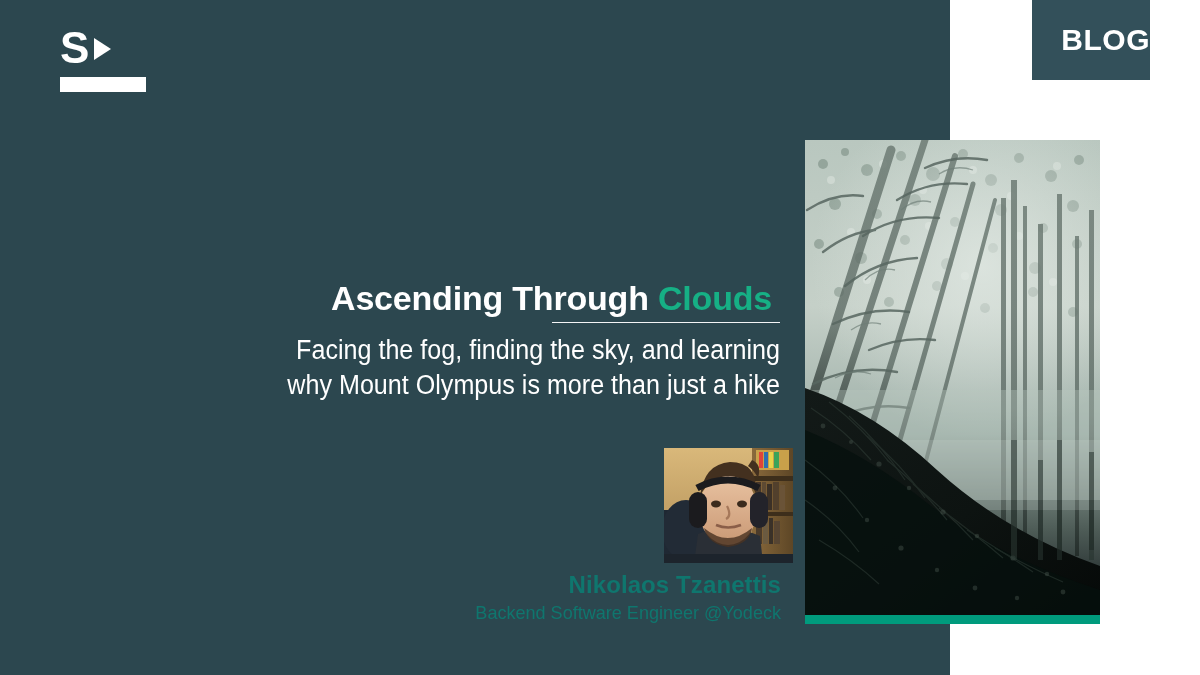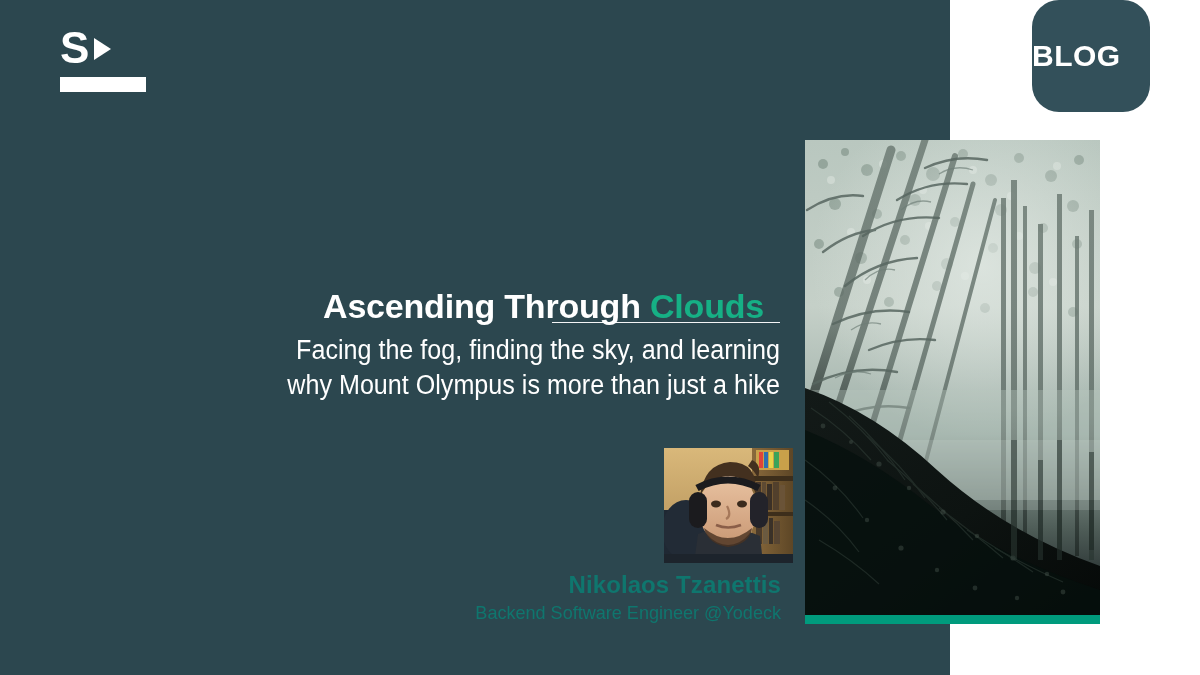--- a/index.html
+++ b/index.html
@@ -70,45 +70,44 @@
     height: 15px;
     background: #ffffff;
   }
 
   
   .blog-badge {
     position: absolute;
     left: 1032px;
     top: 0;
     width: 118px;
-    height: 112px;
+    height: 80px;
     background: #33505a;
     display: flex;
     align-items: center;
-    justify-content: flex-start;
-    border-radius: 27px;
+    justify-content: flex-end;
   }
   .blog-badge-label {
     color: #ffffff;
     font-weight: bold;
     font-size: 30px;
     letter-spacing: 0.5px;
     line-height: 1;
   }
 
   
   .headline-wrap {
     position: absolute;
     left: 0;
     top: 268px;
     width: 780px;
     text-align: right;
   }
   .headline {
-    margin: 16px;
+    margin: 8px;
     font-size: 34px;
     font-weight: bold;
     line-height: 44px;
     color: #ffffff;
     letter-spacing: -0.2px;
     white-space: nowrap;
   }
   .headline .accent {
     color: #16b085;
   }

